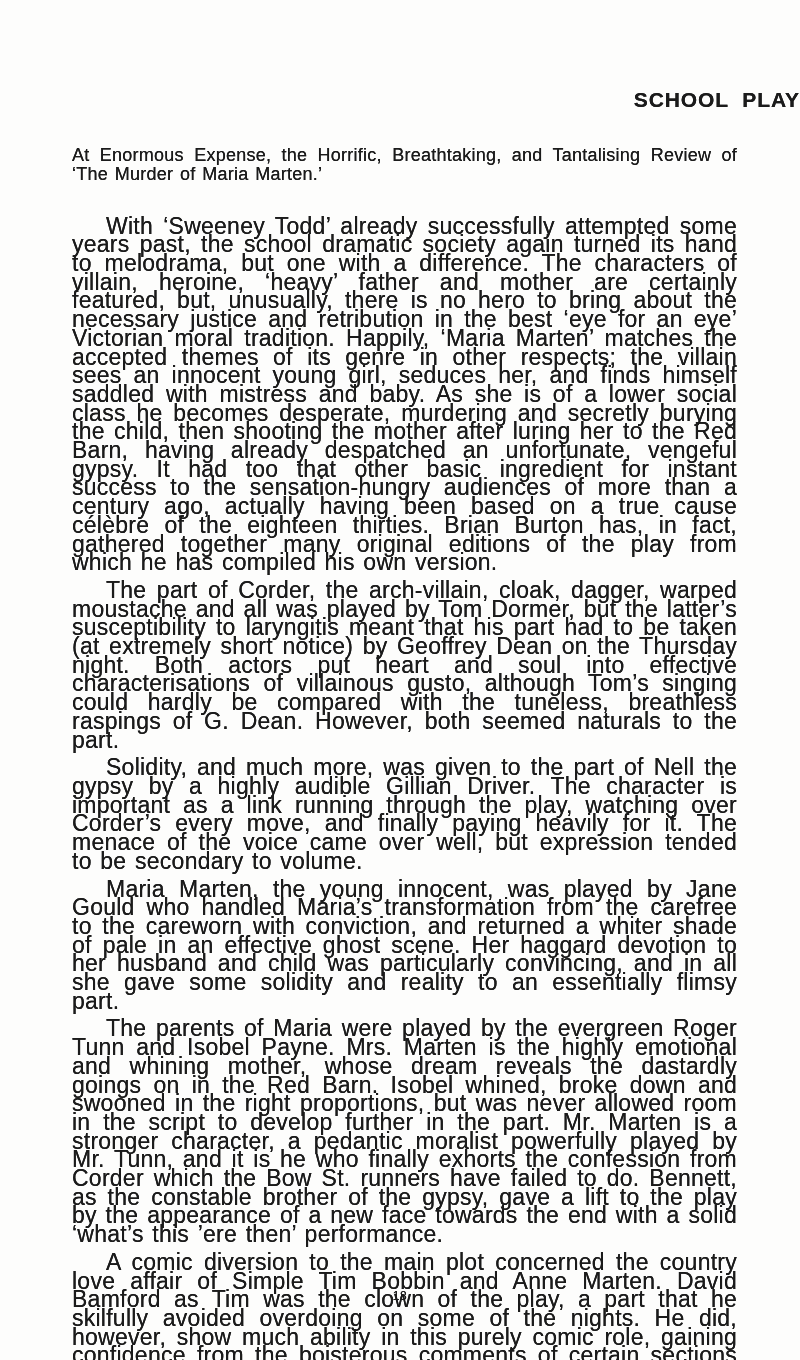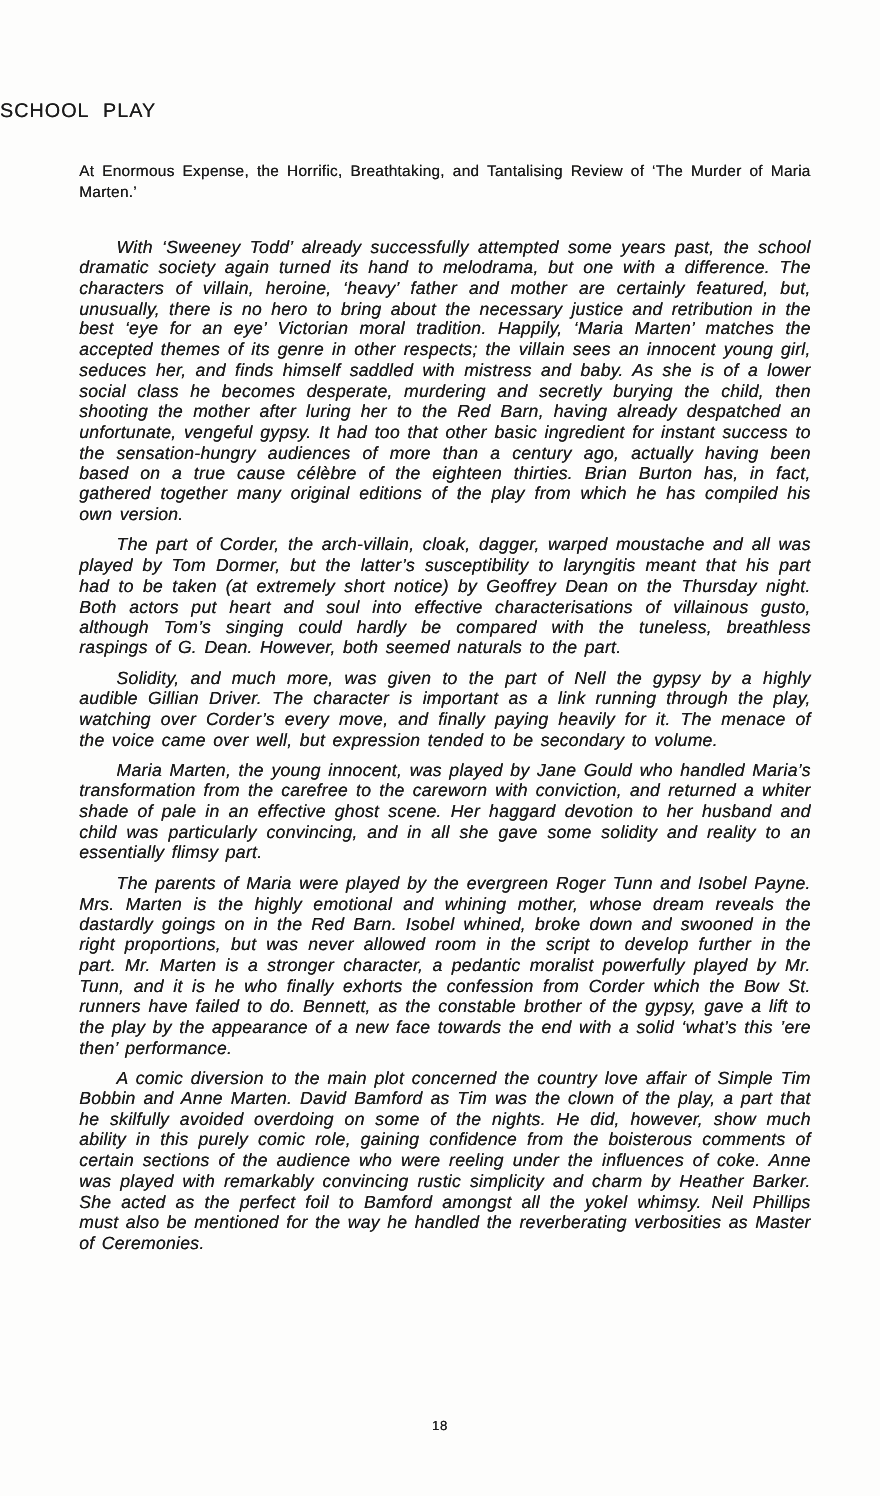--- a/index.html
+++ b/index.html
@@ -13,50 +13,49 @@
     width: 800px;
     height: 1360px;
     margin: 0 auto;
     background: #fdfdfc;
     color: #1b1b1b;
     font-family: "Liberation Sans", "DejaVu Sans", sans-serif;
     overflow: hidden;
   }
   .article-title {
     margin: 90px 0 0 0;
-    text-align: left;
-    font-size: 18px;
+    text-align: right;
+    font-size: 21px;
     line-height: 20px;
-    font-weight: normal;
+    font-weight: bold;
     letter-spacing: 0.9px;
     word-spacing: 7px;
     text-shadow: 0 0 0.4px currentColor;
   }
   .content {
     padding: 0 63px 0 72px;
   }
   .byline {
     margin: 36px 0 33px 0;
-    font-size: 14px;
+    font-size: 18px;
     line-height: 18.8px;
     text-align: justify;
     letter-spacing: 0.25px;
     word-spacing: 1.5px;
     text-shadow: 0 0 0.3px currentColor;
   }
   .body-para {
     margin: 0 0 9px 0;
-    font-size: 16px;
+    font-size: 23px;
     line-height: 18.7px;
     text-align: justify;
     text-indent: 34px;
     letter-spacing: 0.25px;
     word-spacing: 2px;
     text-shadow: 0 0 0.3px currentColor;
-    font-style: italic;
   }
   .page-number {
     position: absolute;
     left: 0;
     right: 0;
     top: 1289px;
     text-align: center;
     font-size: 12px;
     letter-spacing: 0.5px;
     text-shadow: 0 0 0.3px currentColor;

